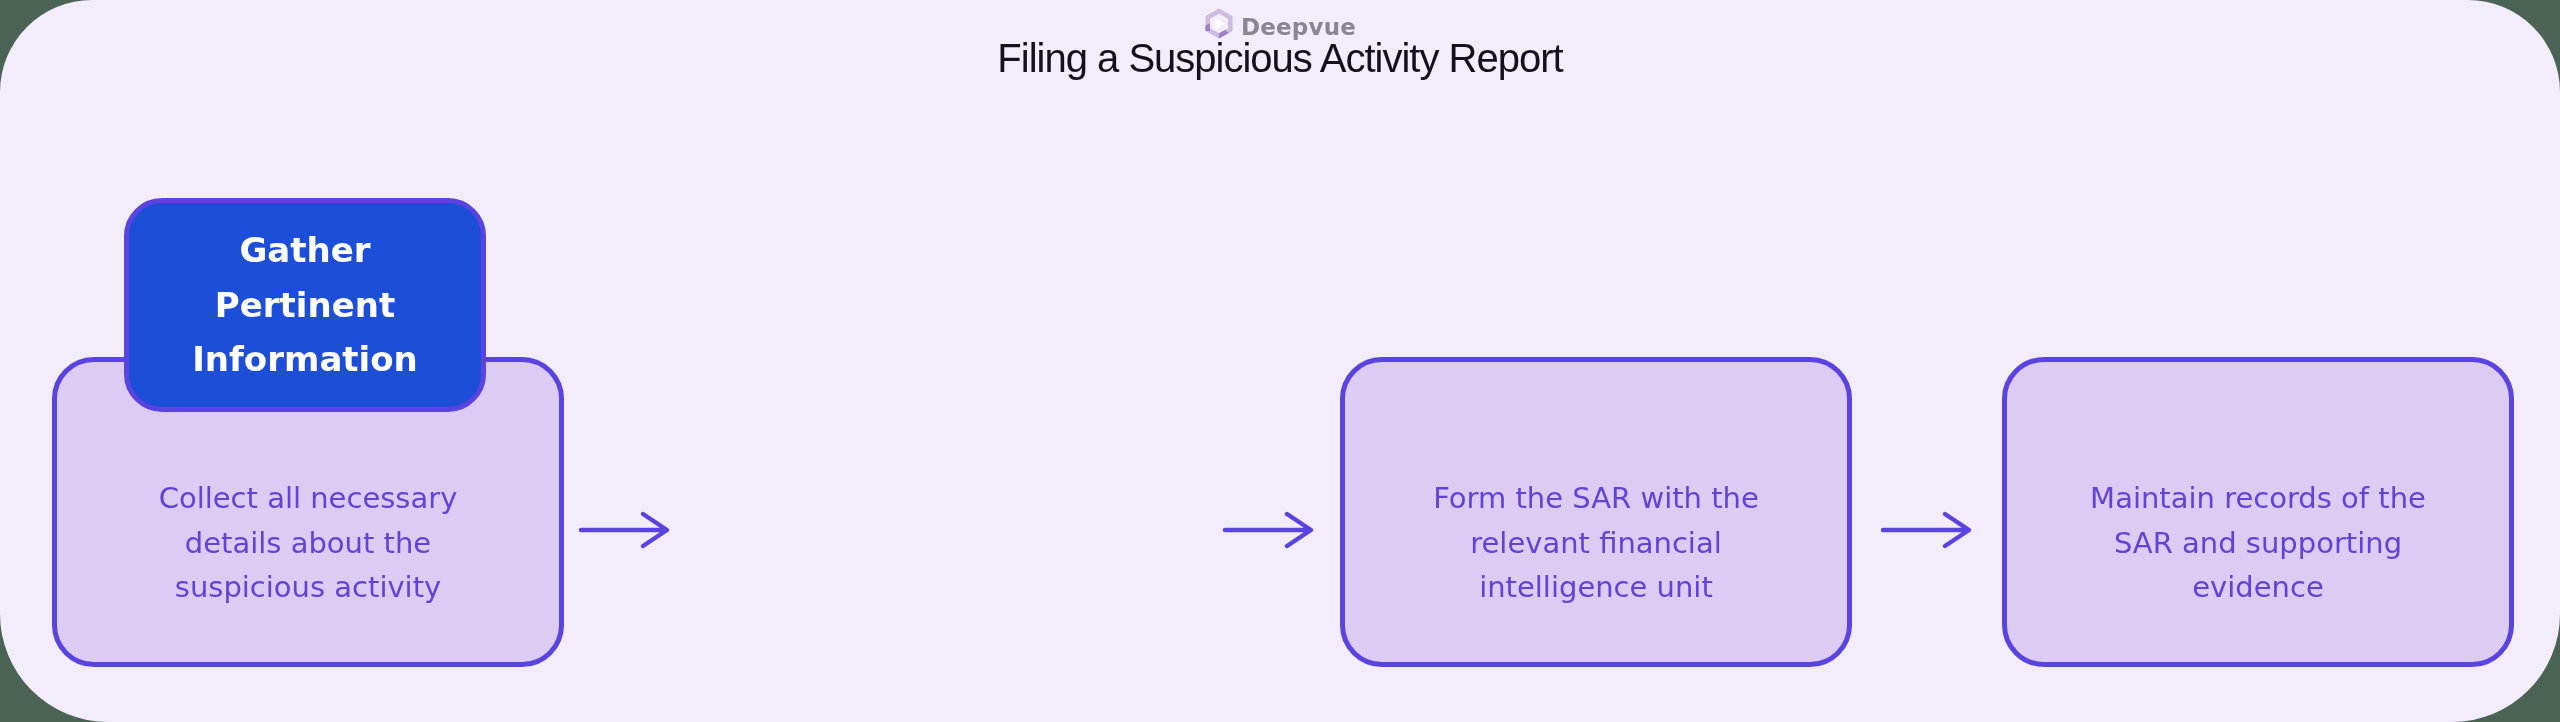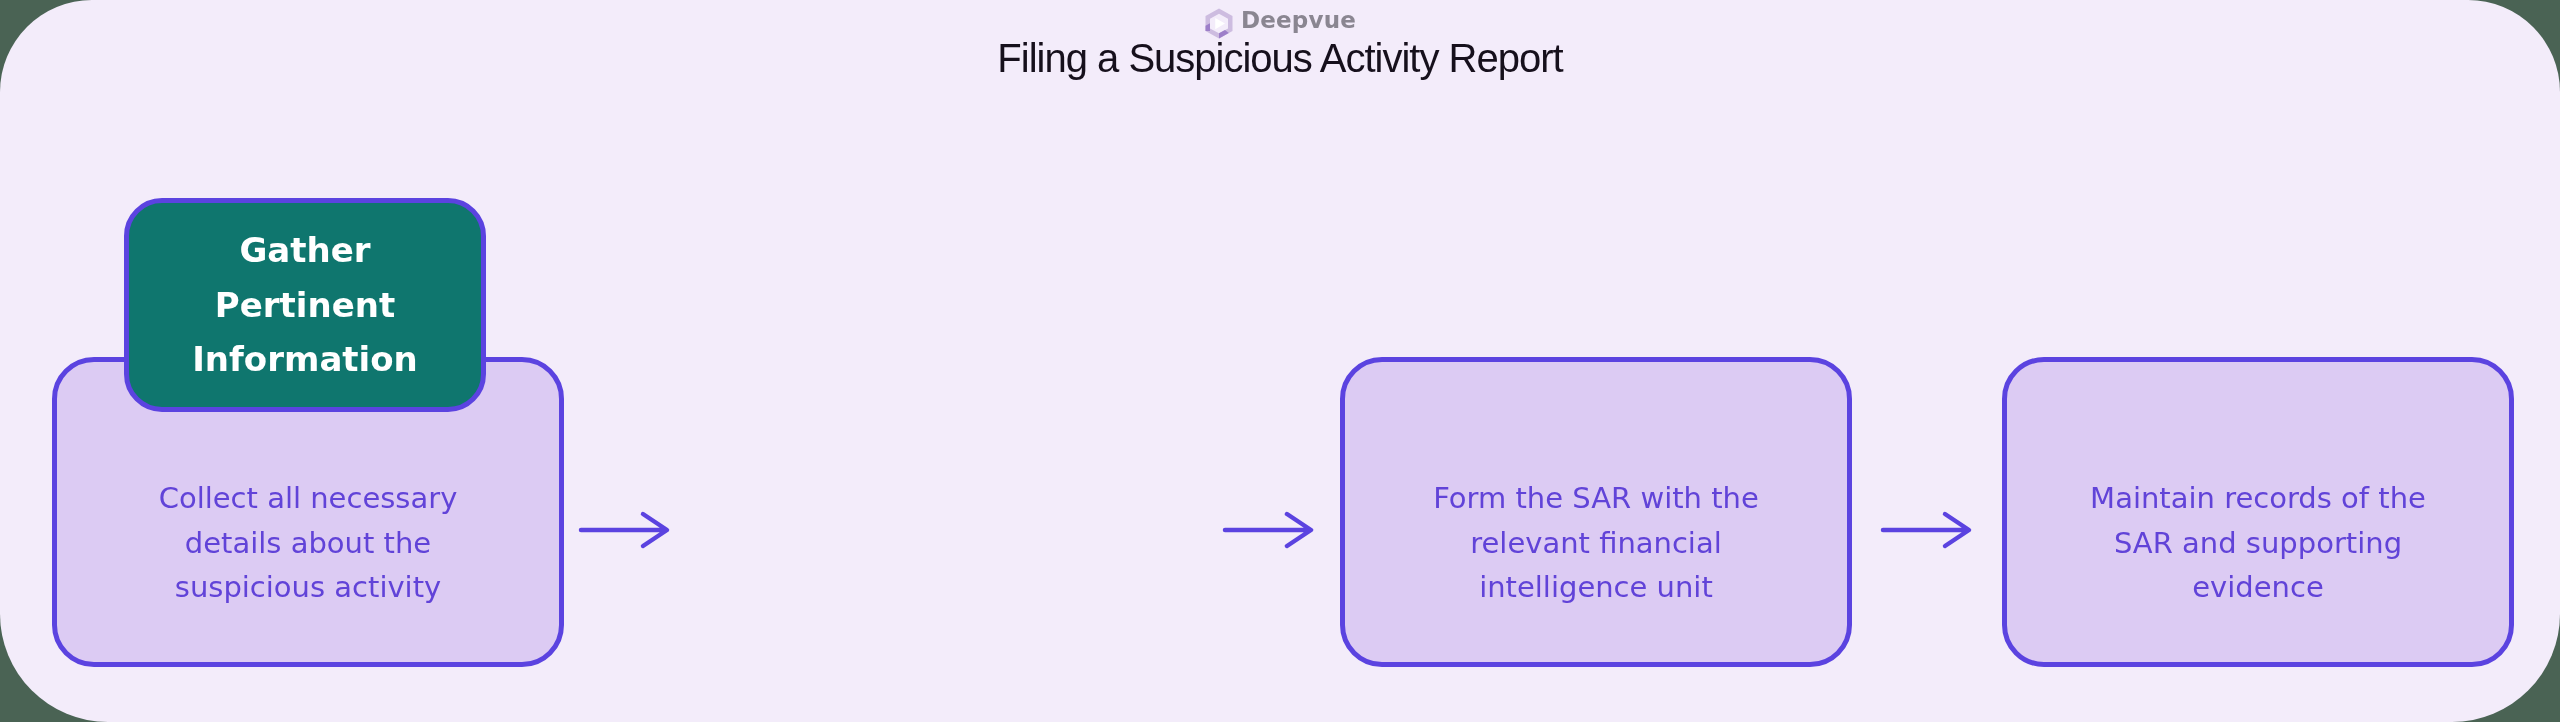--- a/index.html
+++ b/index.html
@@ -14,21 +14,21 @@
   }
   .panel {
     position:absolute; inset:0;
     background:#f3ecfa;
     border-radius:92px 92px 108px 108px;
   }
 
   
   .logo-row {
     position:absolute; top:7px; left:0; width:100%;
-    display:flex; align-items:flex-start; justify-content:center; gap:7px;
+    display:flex; align-items:flex-end; justify-content:center; gap:7px;
   }
   .logo-row svg { display:block; }
   .brand-name {
     font-size:23px; font-weight:bold; color:#8a8691; letter-spacing:0.2px;
   }
 
   
   .page-title {
     position:absolute; top:36px; left:0; width:100%;
     text-align:center;
@@ -40,21 +40,21 @@
   
   .step { position:absolute; top:198px; width:512px; height:469px; }
   .step.s1 { left:52px; }
   .step.s2 { left:686px; }
   .step.s3 { left:1340px; }
   .step.s4 { left:2002px; }
 
   .head-box {
     position:absolute; top:0; left:72px; z-index:2;
     width:362px; height:214px;
-    background:#0f766e;
+    background:#1d4ed8;
     border:5px solid #5b43e0;
     border-radius:38px;
     display:flex; align-items:center; justify-content:center;
     text-align:center;
   }
   .head-text {
     color:#ffffff; font-size:34px; font-weight:bold;
     line-height:1.6; white-space:pre-line;
   }
 

